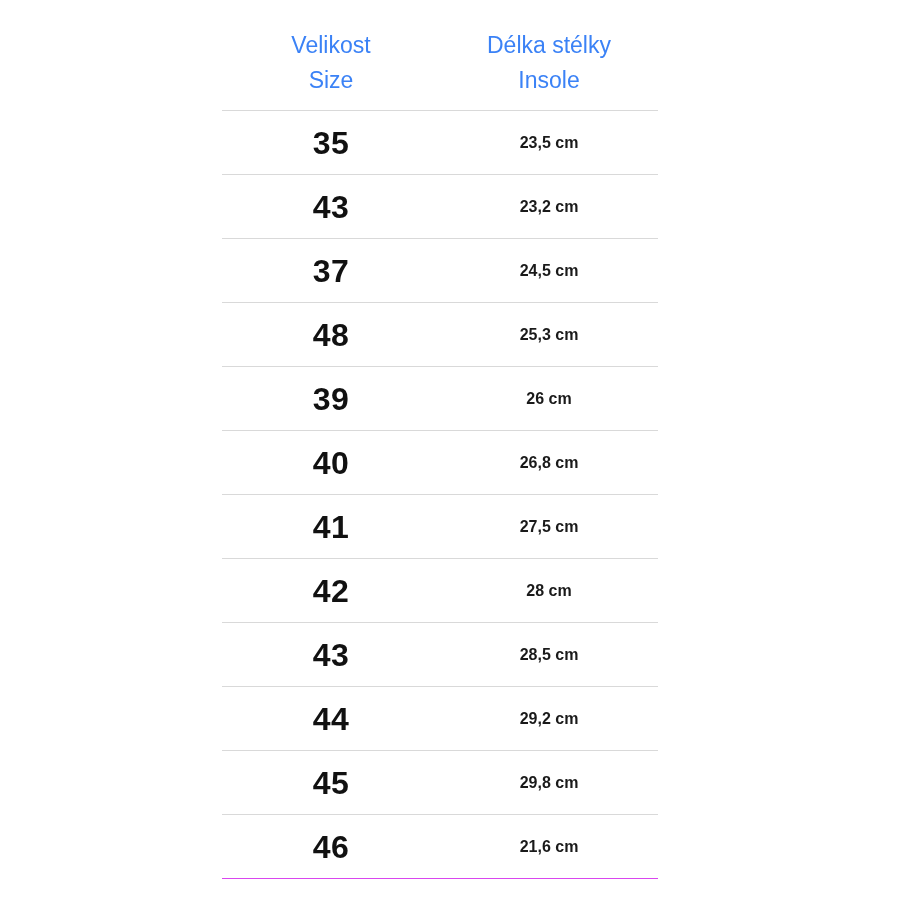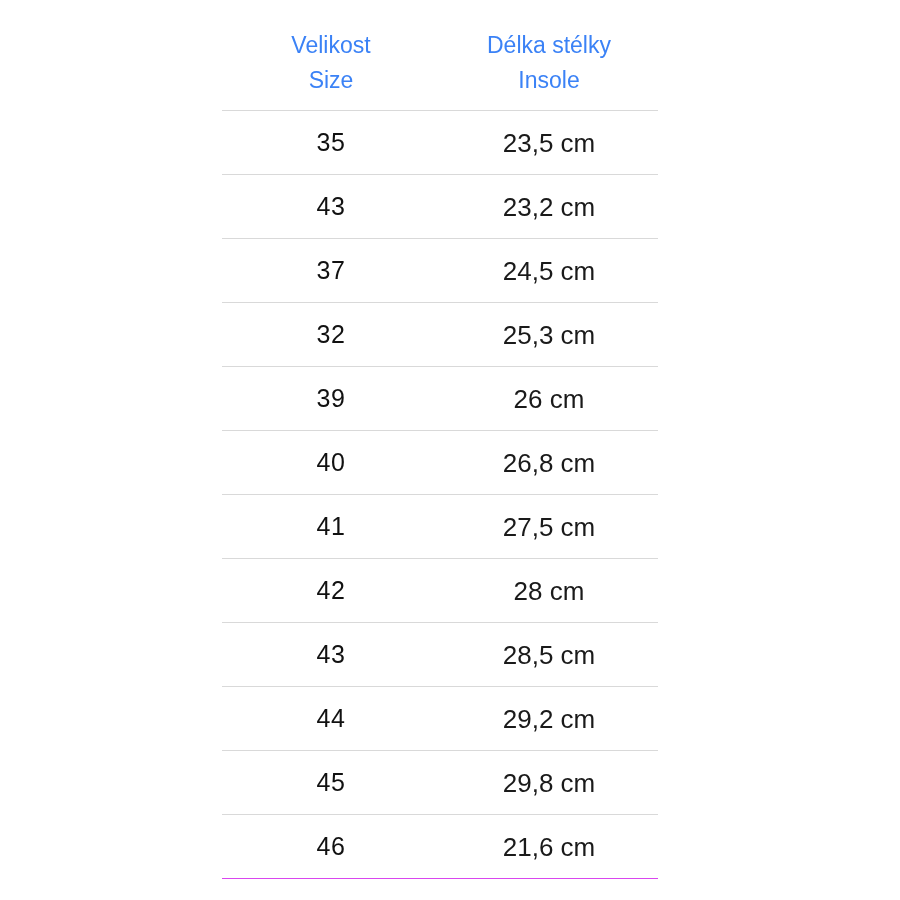--- a/index.html
+++ b/index.html
@@ -54,28 +54,28 @@
     height: 63px;
     padding: 0;
     text-align: center;
     vertical-align: middle;
     line-height: 1.0;
   }
   tbody tr:last-child td {
     border-bottom: 1px solid #d946ef;
   }
   td.size-cell {
-    font-size: 25px;
-    font-weight: normal;
+    font-size: 32px;
+    font-weight: bold;
     color: #111111;
     letter-spacing: 0.5px;
   }
   td.insole-cell {
-    font-size: 26px;
-    font-weight: normal;
+    font-size: 16px;
+    font-weight: bold;
     color: #1a1a1a;
   }
 </style>
 </head>
 <body>
 
 <div class="page">
   <table class="size-table">
     <colgroup>
       <col class="col-size">
@@ -100,21 +100,21 @@
       </tr>
       <tr>
         <td class="size-cell">43</td>
         <td class="insole-cell">23,2 cm</td>
       </tr>
       <tr>
         <td class="size-cell">37</td>
         <td class="insole-cell">24,5 cm</td>
       </tr>
       <tr>
-        <td class="size-cell">32</td>
+        <td class="size-cell">48</td>
         <td class="insole-cell">25,3 cm</td>
       </tr>
       <tr>
         <td class="size-cell">39</td>
         <td class="insole-cell">26 cm</td>
       </tr>
       <tr>
         <td class="size-cell">40</td>
         <td class="insole-cell">26,8 cm</td>
       </tr>

